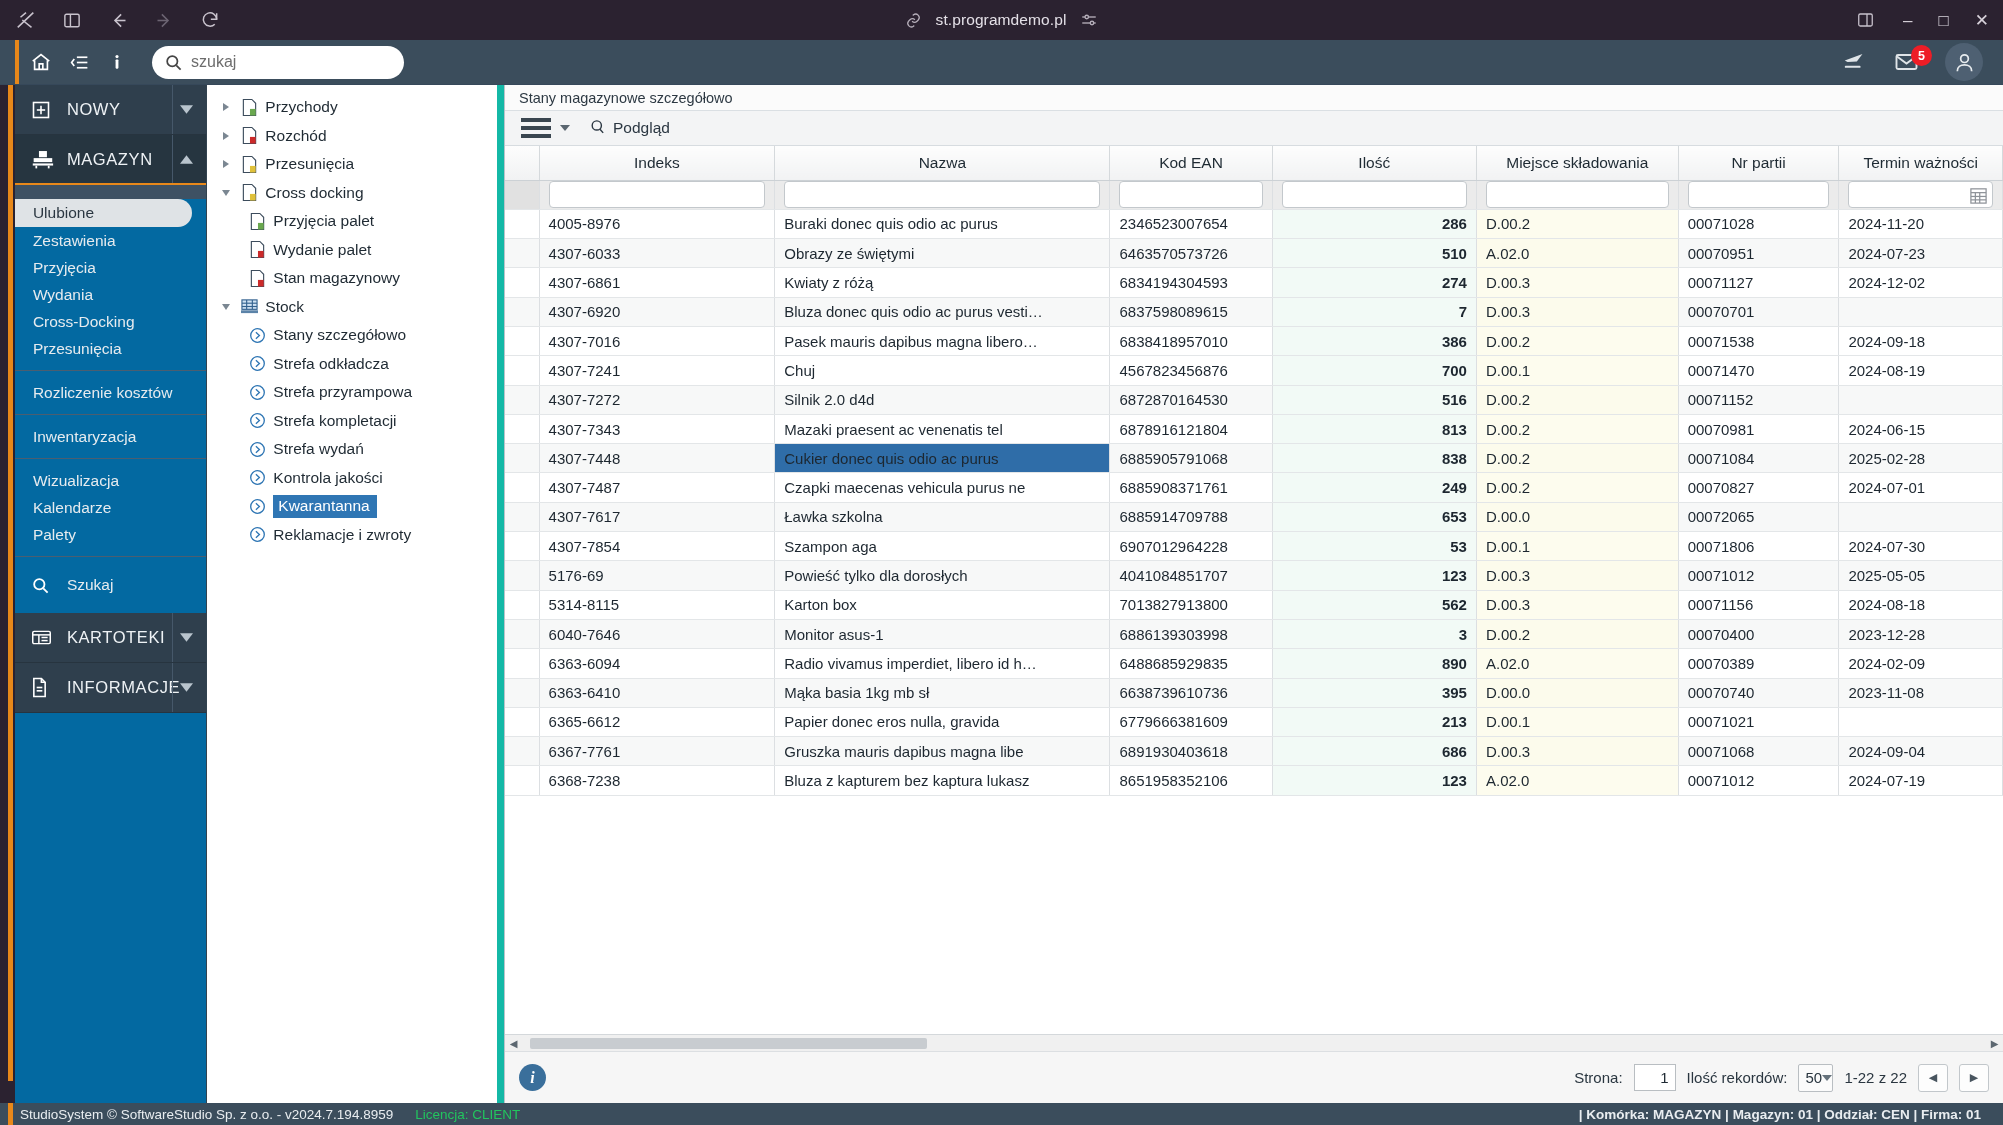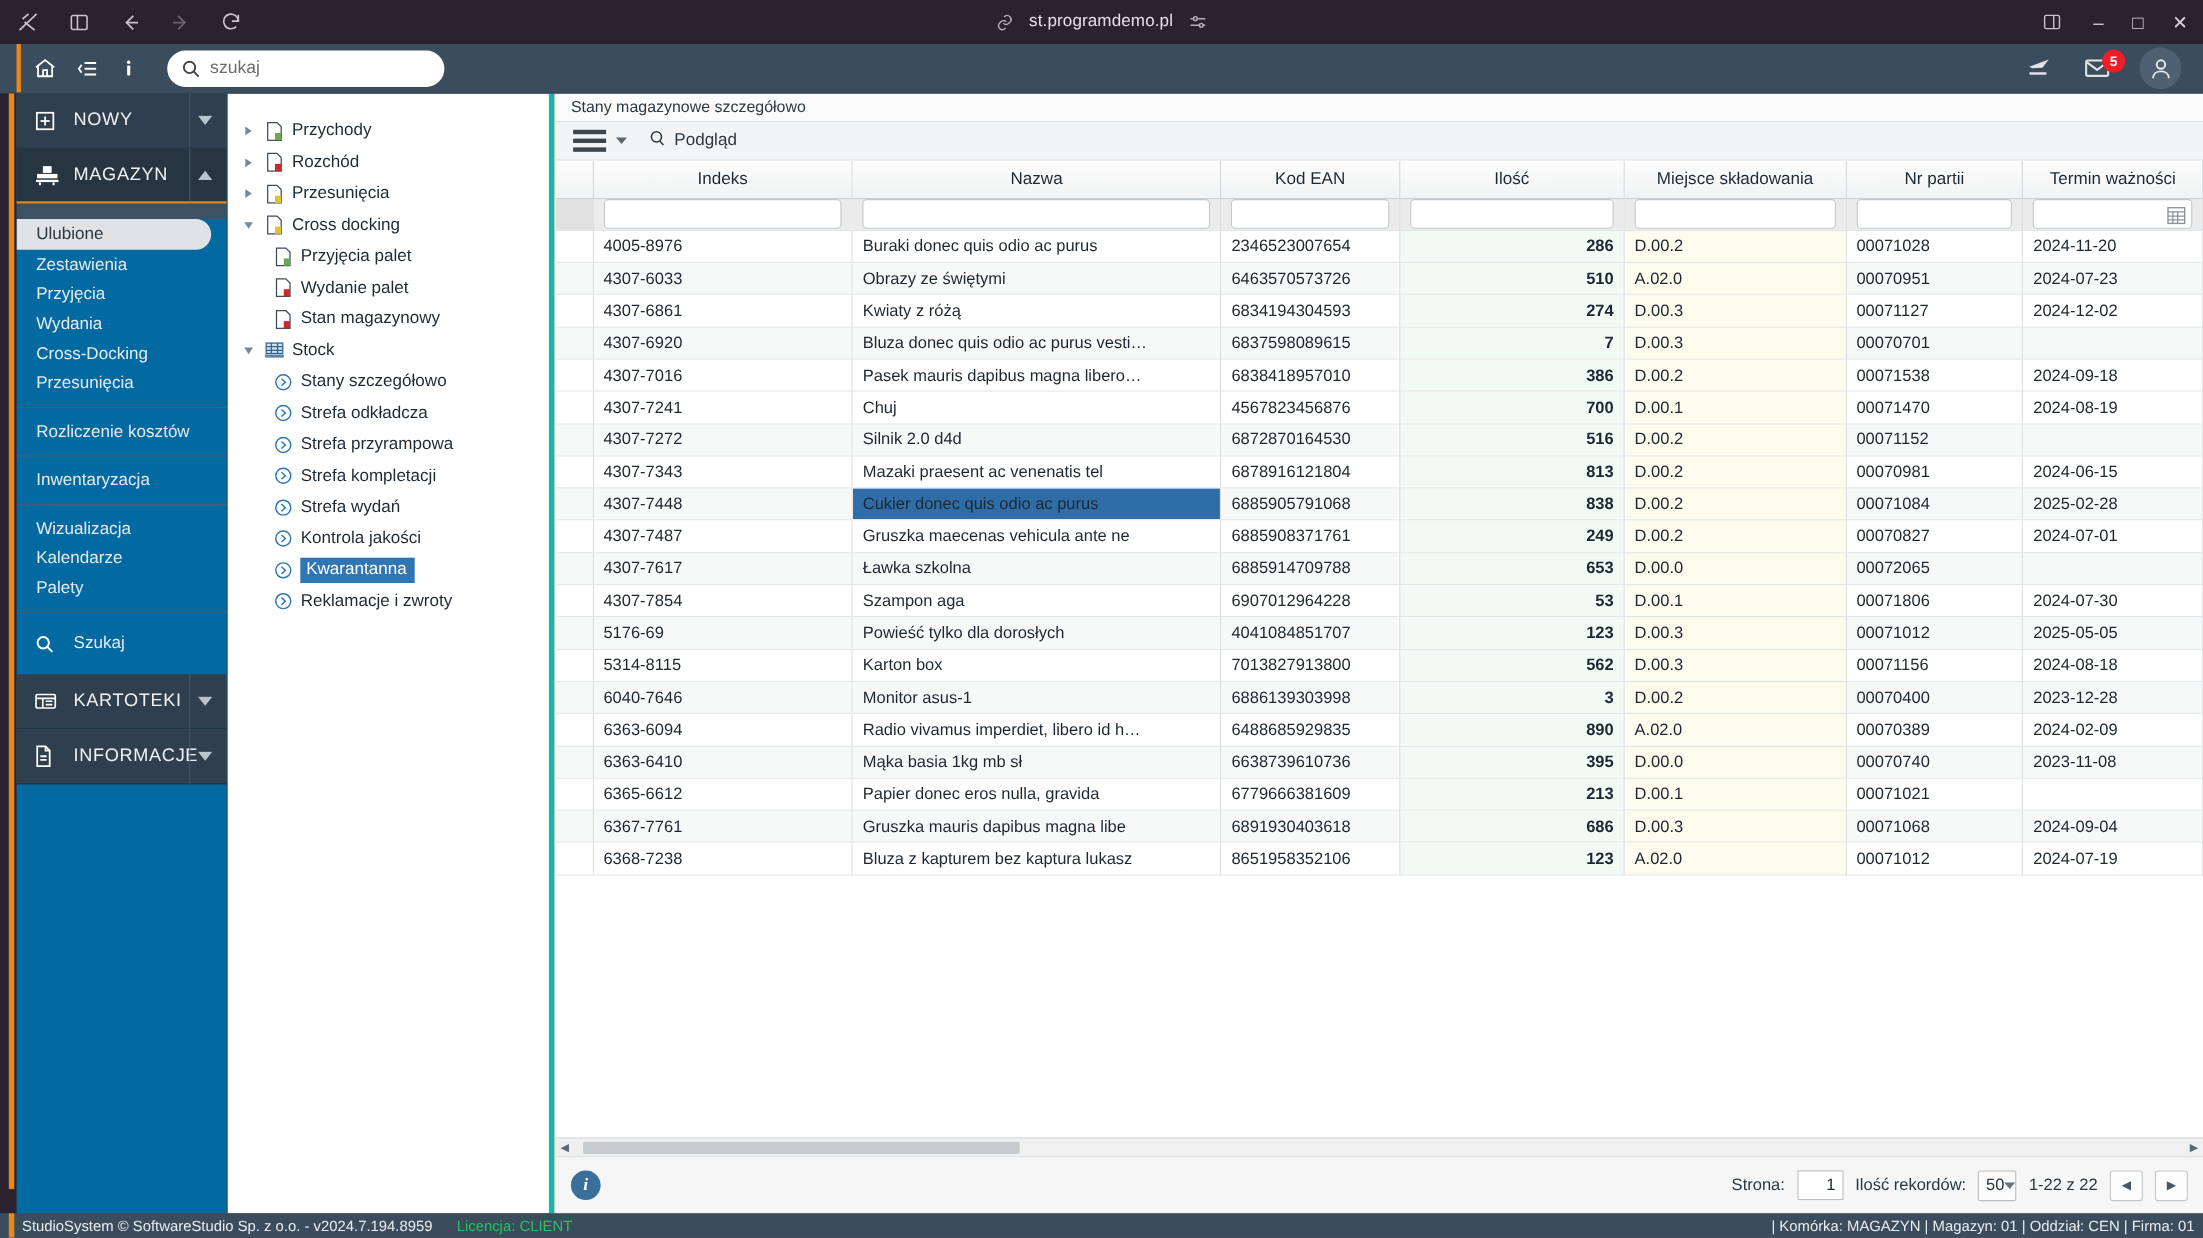--- a/index.html
+++ b/index.html
@@ -143,22 +143,22 @@
     border-radius: 0 14px 14px 0; margin-right: 14px;
     height: 28px;
   }
   .side-sep { height: 1px; background: #4b5e70; margin: 8px 0; }
   .side-item.with-ico { padding-left: 16px; }
   .side-item .sico { width: 30px; display: flex; align-items: center; color: #fff; }
 
   
   #tree-panel {
     width: 299px; background: #ffffff;
-    border-right: 5px solid #14b8a6;
-    padding-top: 20px; overflow: hidden;
+    border-right: 7px solid #14b8a6;
+    padding-top: 8px; overflow: hidden;
   }
   .tree-row {
     height: 28.5px; display: flex; align-items: center;
     font-size: 15.5px; color: #1f2a33;
     padding-left: 8px;
   }
   .tw { width: 22px; display: flex; align-items: center; justify-content: center; }
   .tw .arrow-r { width:0;height:0;border-left:6px solid #7b8792;border-top:4.5px solid transparent;border-bottom:4.5px solid transparent; }
   .tw .arrow-d { width:0;height:0;border-top:6px solid #7b8792;border-left:4.5px solid transparent;border-right:4.5px solid transparent; }
   .tnode-ico { width: 24px; display:flex; align-items:center; justify-content:center; }
@@ -283,21 +283,21 @@
   }
 
   
   #statusbar {
     position: absolute; left: 0; bottom: 0;
     width: 2003px; height: 22px;
     background: #3b4d5c; display: flex; align-items: center;
     font-size: 13.5px; color: #e9edf0; padding-left: 20px;
   }
   #statusbar .lic { color: #22c55e; margin-left: 22px; }
-  #statusbar .right { margin-left: auto; padding-right: 8px; }
+  #statusbar .right { margin-left: auto; padding-right: 22px; font-weight: bold; }
   #status-rail {
     position: absolute; left: 8px; bottom: 0; width: 5px; height: 22px; background: #e8881a;
   }
 </style>
 </head>
 <body>
 
 <div id="browser-chrome">
   <div class="chrome-icons">
     <div class="chrome-ico">
@@ -885,21 +885,21 @@
                 <td class="name-selected">Cukier donec quis odio ac purus</td>
                 <td>6885905791068</td>
                 <td class="qty">838</td>
                 <td class="loc">D.00.2</td>
                 <td>00071084</td>
                 <td>2025-02-28</td>
               </tr>
               <tr class="rowodd">
                 <td class="col-grip"></td>
                 <td class="idx">4307-7487</td>
-                <td>Gruszka maecenas vehicula ante ne</td>
+                <td>Czapki maecenas vehicula purus ne</td>
                 <td>6885908371761</td>
                 <td class="qty">249</td>
                 <td class="loc">D.00.2</td>
                 <td>00070827</td>
                 <td>2024-07-01</td>
               </tr>
               <tr class="roweven">
                 <td class="col-grip"></td>
                 <td class="idx">4307-7617</td>
                 <td>Ławka szkolna</td>

